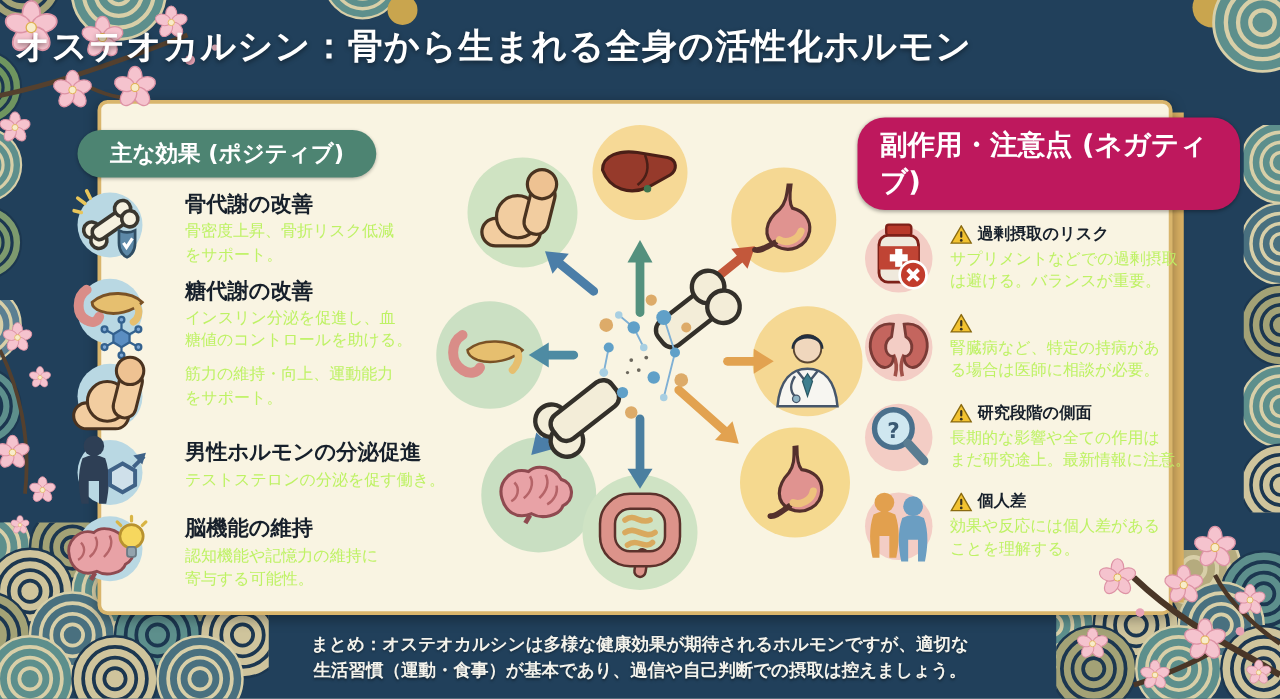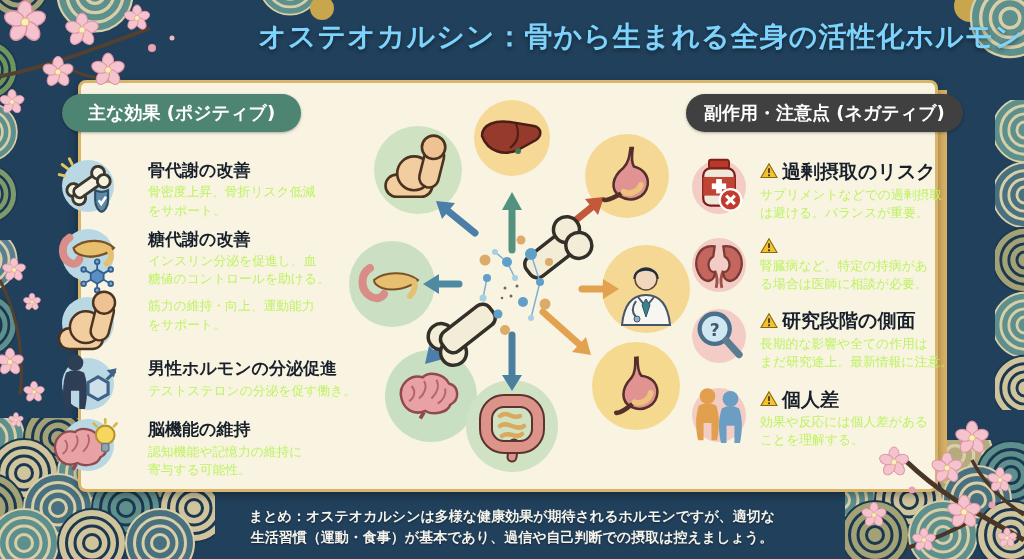--- a/index.html
+++ b/index.html
@@ -1,38 +1,38 @@
 <!DOCTYPE html>
 <html><head>
 <meta charset="utf-8">
 <style>
 *{margin:0;padding:0;box-sizing:border-box}
 html,body{width:1024px;height:559px;overflow:hidden}
 body{position:relative;background:#21405b;font-family:"DejaVu Sans","Liberation Sans",sans-serif}
 .deco{position:absolute;pointer-events:none}
 .z1{z-index:1}.z3{z-index:3}.z6{z-index:6}
-.title{position:absolute;left:12px;right:0;top:18px;text-align:right;font-size:28px;font-weight:bold;color:#7dd3fc;letter-spacing:1px;text-shadow:0 2px 4px rgba(0,0,0,.45);z-index:4}
+.title{position:absolute;left:12px;right:0;top:18px;text-align:left;font-size:28px;font-weight:bold;color:#ffffff;letter-spacing:1px;text-shadow:0 2px 4px rgba(0,0,0,.45);z-index:4}
 .panel{position:absolute;left:78px;top:80px;width:860px;height:412px;background:#f9f4e2;border:3px solid #d9b56c;border-radius:8px;box-shadow:0 3px 10px rgba(0,0,0,.35);z-index:2}
 .gold-stripe{position:absolute;left:936px;top:90px;width:11px;height:392px;background:#dcb264;z-index:1}
 .col{position:absolute;z-index:4}
-.col-left{left:62px;top:94px;width:312px}
+.col-left{left:62px;top:104px;width:312px}
 .col-right{left:692px;top:94px;width:300px}
 .pill{display:inline-block;color:#fff;font-weight:bold;font-size:18px;padding:7px 26px;border-radius:22px;box-shadow:0 1px 3px rgba(0,0,0,.3)}
 .pill.green{background:#4d8472}
-.pill.red{background:#404040;font-size:18px;padding:7px 18px;margin-left:-6px}
-.items{margin-top:28px}
+.pill.red{background:#be185d;font-size:22px;padding:7px 18px;margin-left:-6px}
+.items{margin-top:12px}
 .item{display:flex;align-items:flex-start;margin-bottom:9px}
 .col-right .item{margin-bottom:16px}
 .icircle{position:relative;flex:0 0 52px;width:52px;height:52px;border-radius:50%;margin-right:34px}
 .col-right .icircle{margin-right:14px;flex-basis:54px;width:54px;height:54px}
 .icircle.blue{background:#b9d8e3}
 .icircle.pink{background:#f3cdc5}
 .icircle svg{position:absolute;left:50%;top:50%;width:66px;height:66px;transform:translate(-50%,-50%);overflow:visible}
 .ititle{font-size:17px;font-weight:bold;color:#17202b;line-height:1.2;margin-bottom:3px}
-.col-right .ititle{display:flex;align-items:center;font-size:19px}
+.col-right .ititle{display:flex;align-items:center;font-size:13px}
 .warn{width:18px;height:16px;margin-right:4px;flex:0 0 auto}
 .idesc{font-size:12.8px;color:#bef264;line-height:1.42;white-space:pre-line}
 .center-svg{position:absolute;left:335px;top:92px;width:385px;height:400px;z-index:3;overflow:visible}
 .summary{position:absolute;left:0;right:0;bottom:10px;text-align:center;font-size:14px;font-weight:bold;color:#f4f3ec;line-height:1.55;white-space:pre-line;z-index:8;text-shadow:0 1px 2px rgba(0,0,0,.4)}
 .hidden-defs{position:absolute;width:0;height:0;overflow:hidden}
 </style>
 </head>
 <body>
 
 <svg class="hidden-defs" aria-hidden="true">

